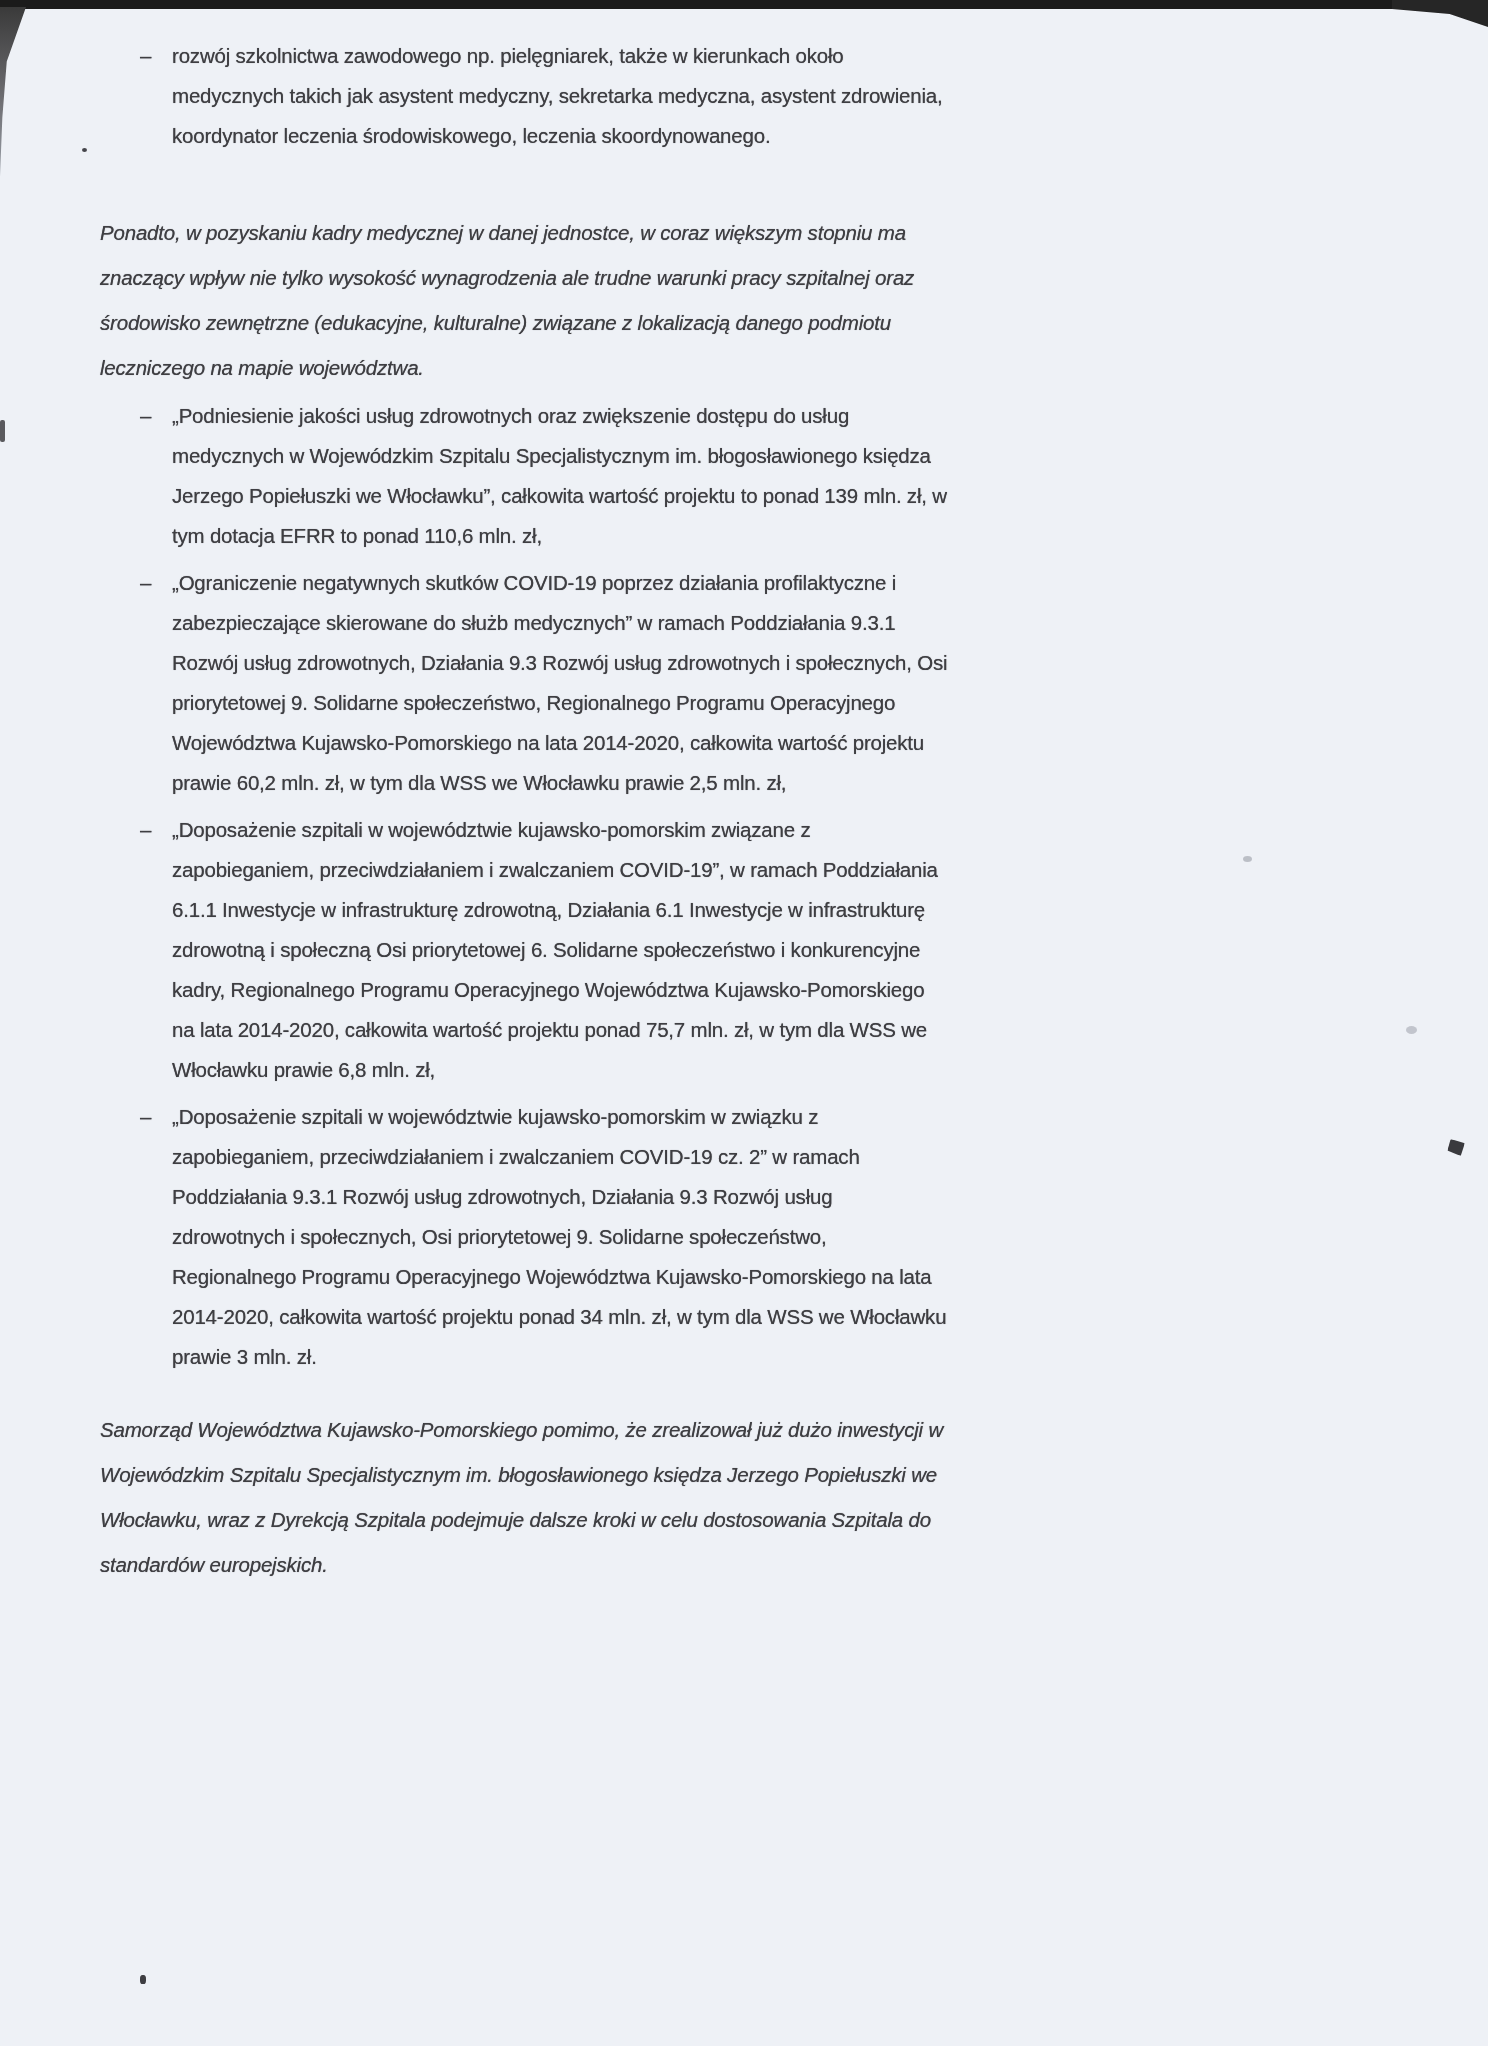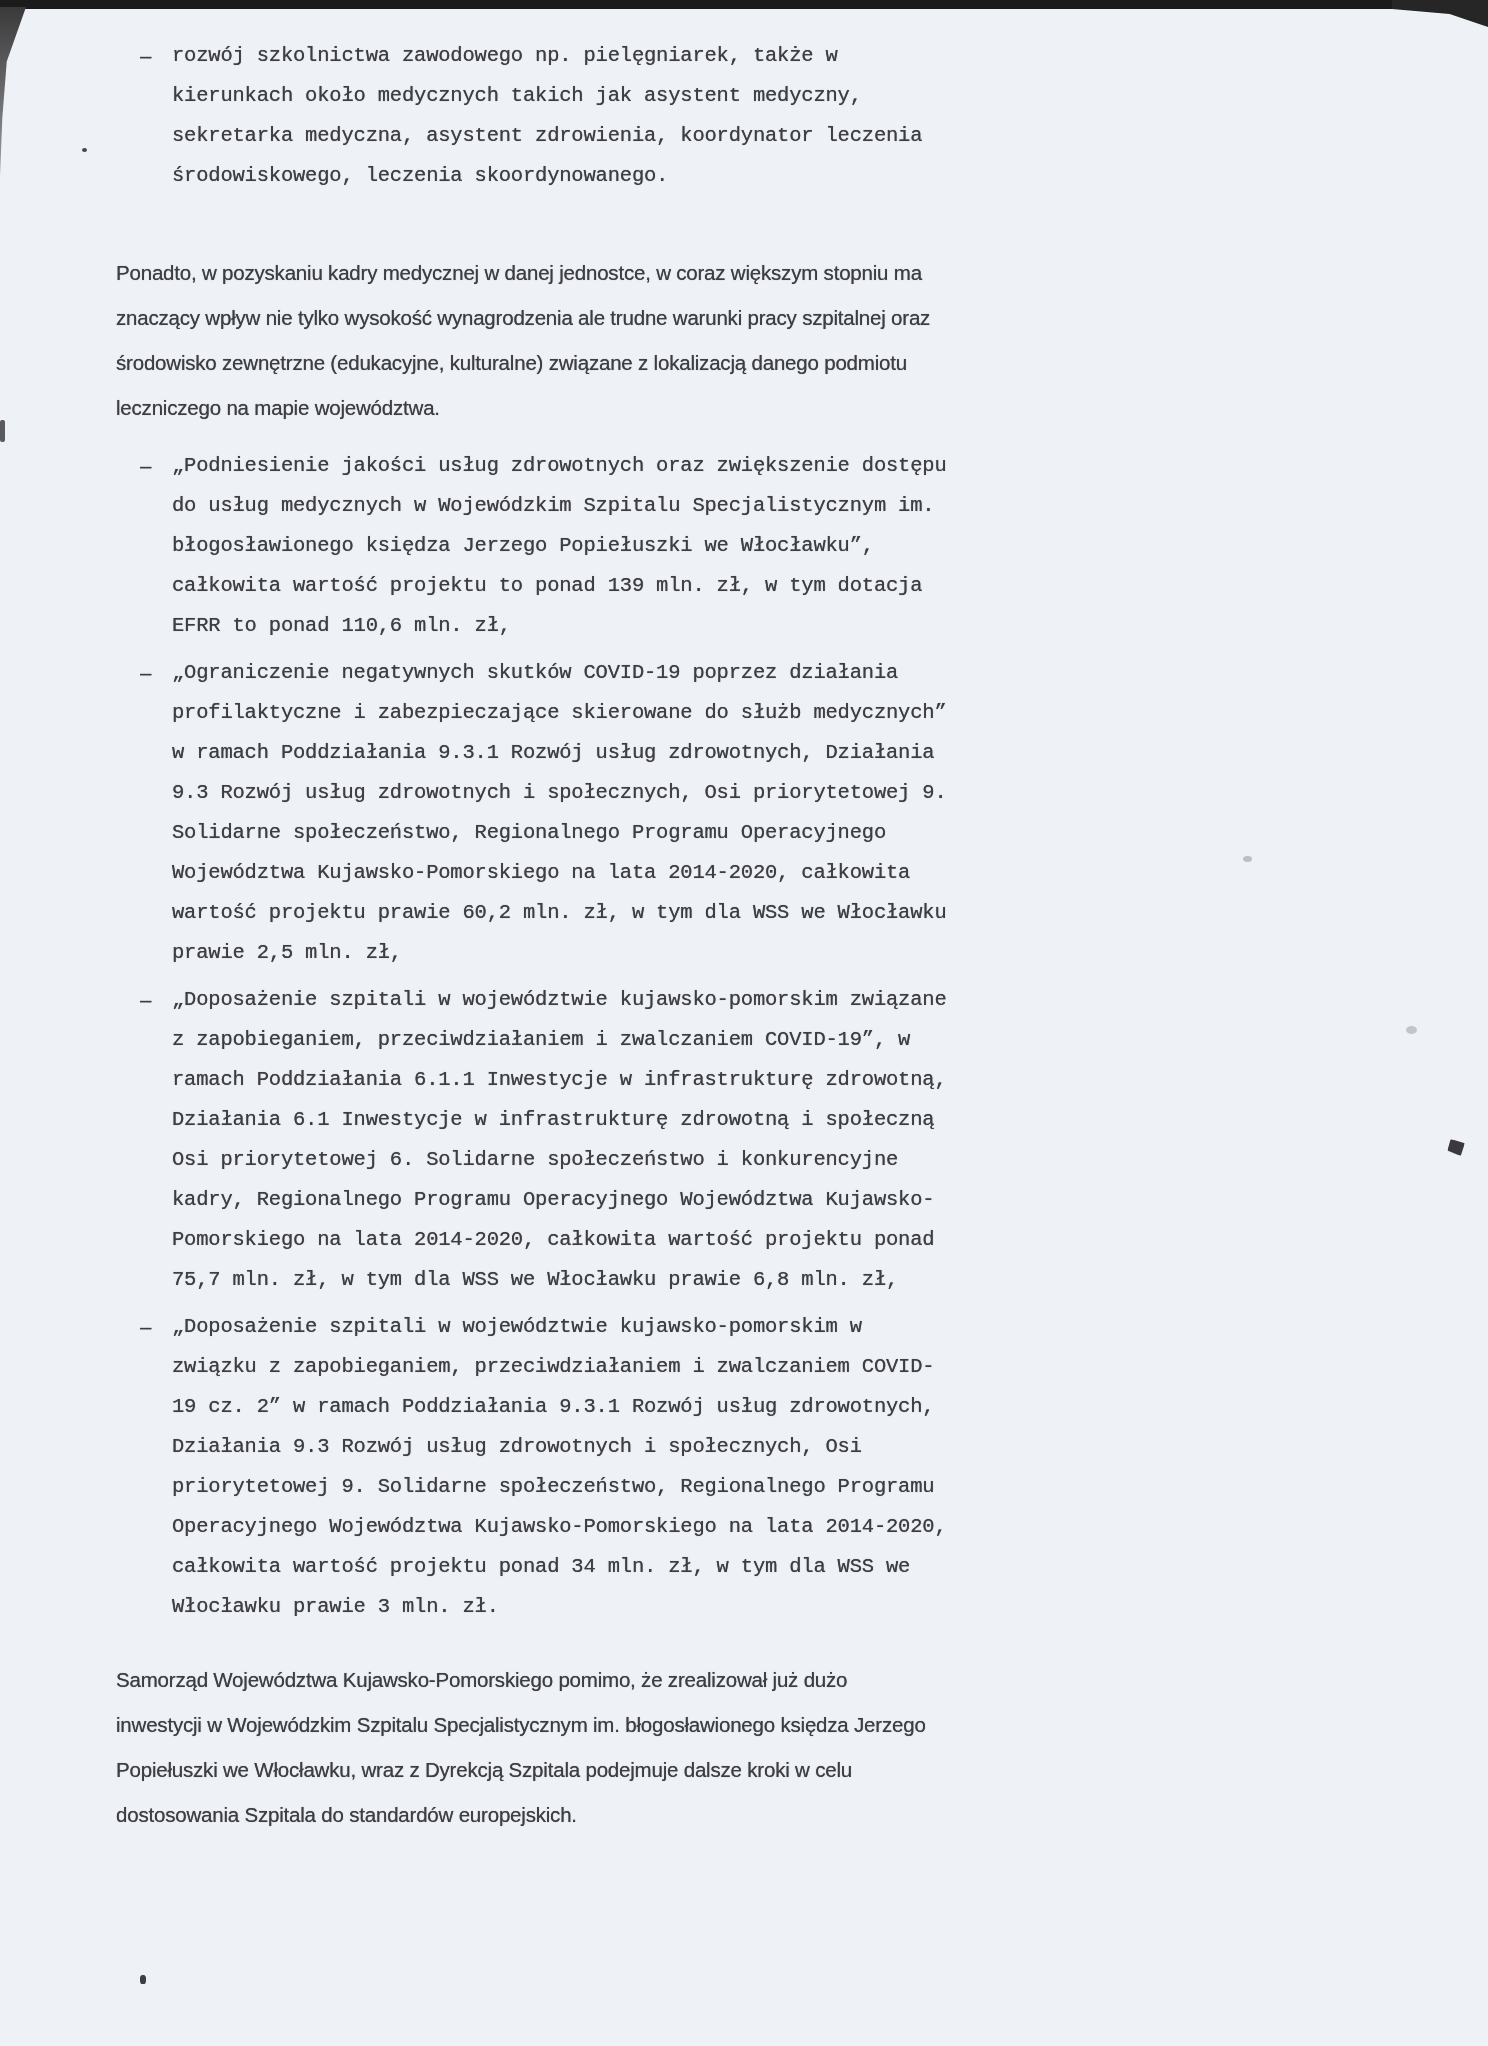--- a/index.html
+++ b/index.html
@@ -26,26 +26,26 @@
     clip-path:polygon(8% 0,100% 12%,88% 100%,0 80%);transform:rotate(10deg);}
   .speck-d{left:140px;top:1975px;width:6px;height:9px;border-radius:40%;background:#3e3e42;}
   .speck-e{left:1243px;top:856px;width:9px;height:6px;background:rgba(92,97,108,.35);}
   .speck-f{left:1406px;top:1026px;width:11px;height:8px;background:rgba(92,97,108,.3);}
   
   .content{
     position:absolute;left:100px;top:36px;width:848px;
     font-size:20.5px;letter-spacing:-0.2px;
     text-shadow:0 0 0.7px rgba(62,62,66,.85);
   }
-  .para{margin:16px;line-height:45px;}
+  .para{margin:0;line-height:45px;font-style:italic;}
   .blist{list-style:none;margin:0;padding:0;}
   .bitem{display:flex;line-height:40px;margin-left:40px;}
   .bitem + .bitem{margin-top:7px;}
   .dash{flex:0 0 32px;}
-  .btext{flex:1 1 auto;font-family:Liberation Mono, monospace;}
+  .btext{flex:1 1 auto;}
   .p1{margin-top:54px;}
   .p2{margin-top:16px;}
   .projects{margin-top:6px;}
   .p3{margin-top:12px;}
   .p4{margin-top:30px;}
 </style>
 </head>
 <body>
 
 <div class="page">

